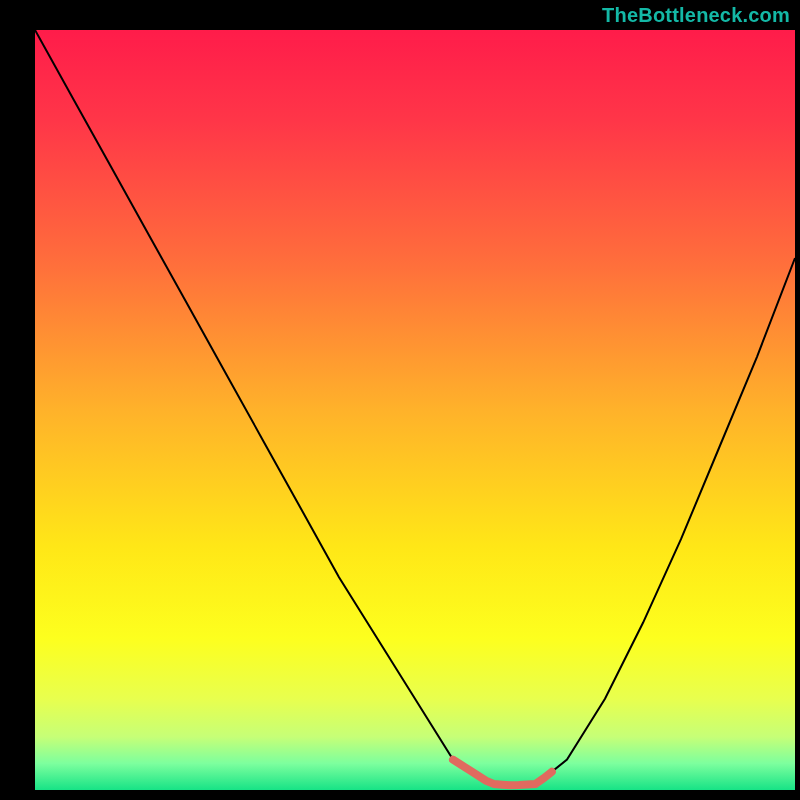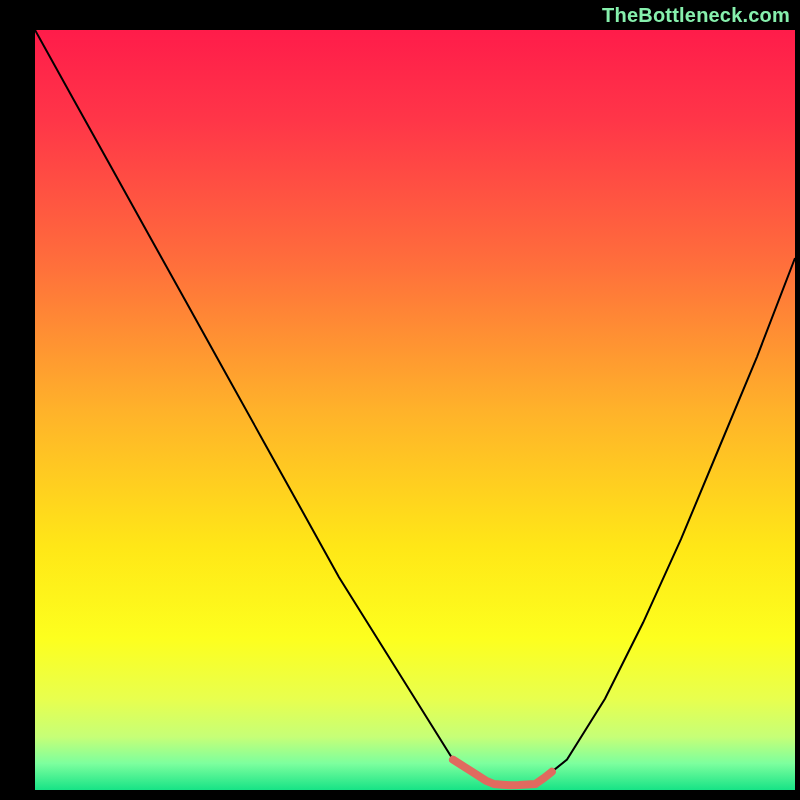--- a/index.html
+++ b/index.html
@@ -14,21 +14,21 @@
   .frame {
     position: relative;
     width: 800px;
     height: 800px;
     background: #000;
   }
   .watermark {
     position: absolute;
     top: 4px;
     right: 10px;
-    color: #86efac;
+    color: #14b8a6;
     font-size: 20px;
     font-weight: 600;
     letter-spacing: 0.2px;
     z-index: 10;
   }
   .plot-area {
     position: absolute;
     left: 35px;
     top: 30px;
     width: 760px;

